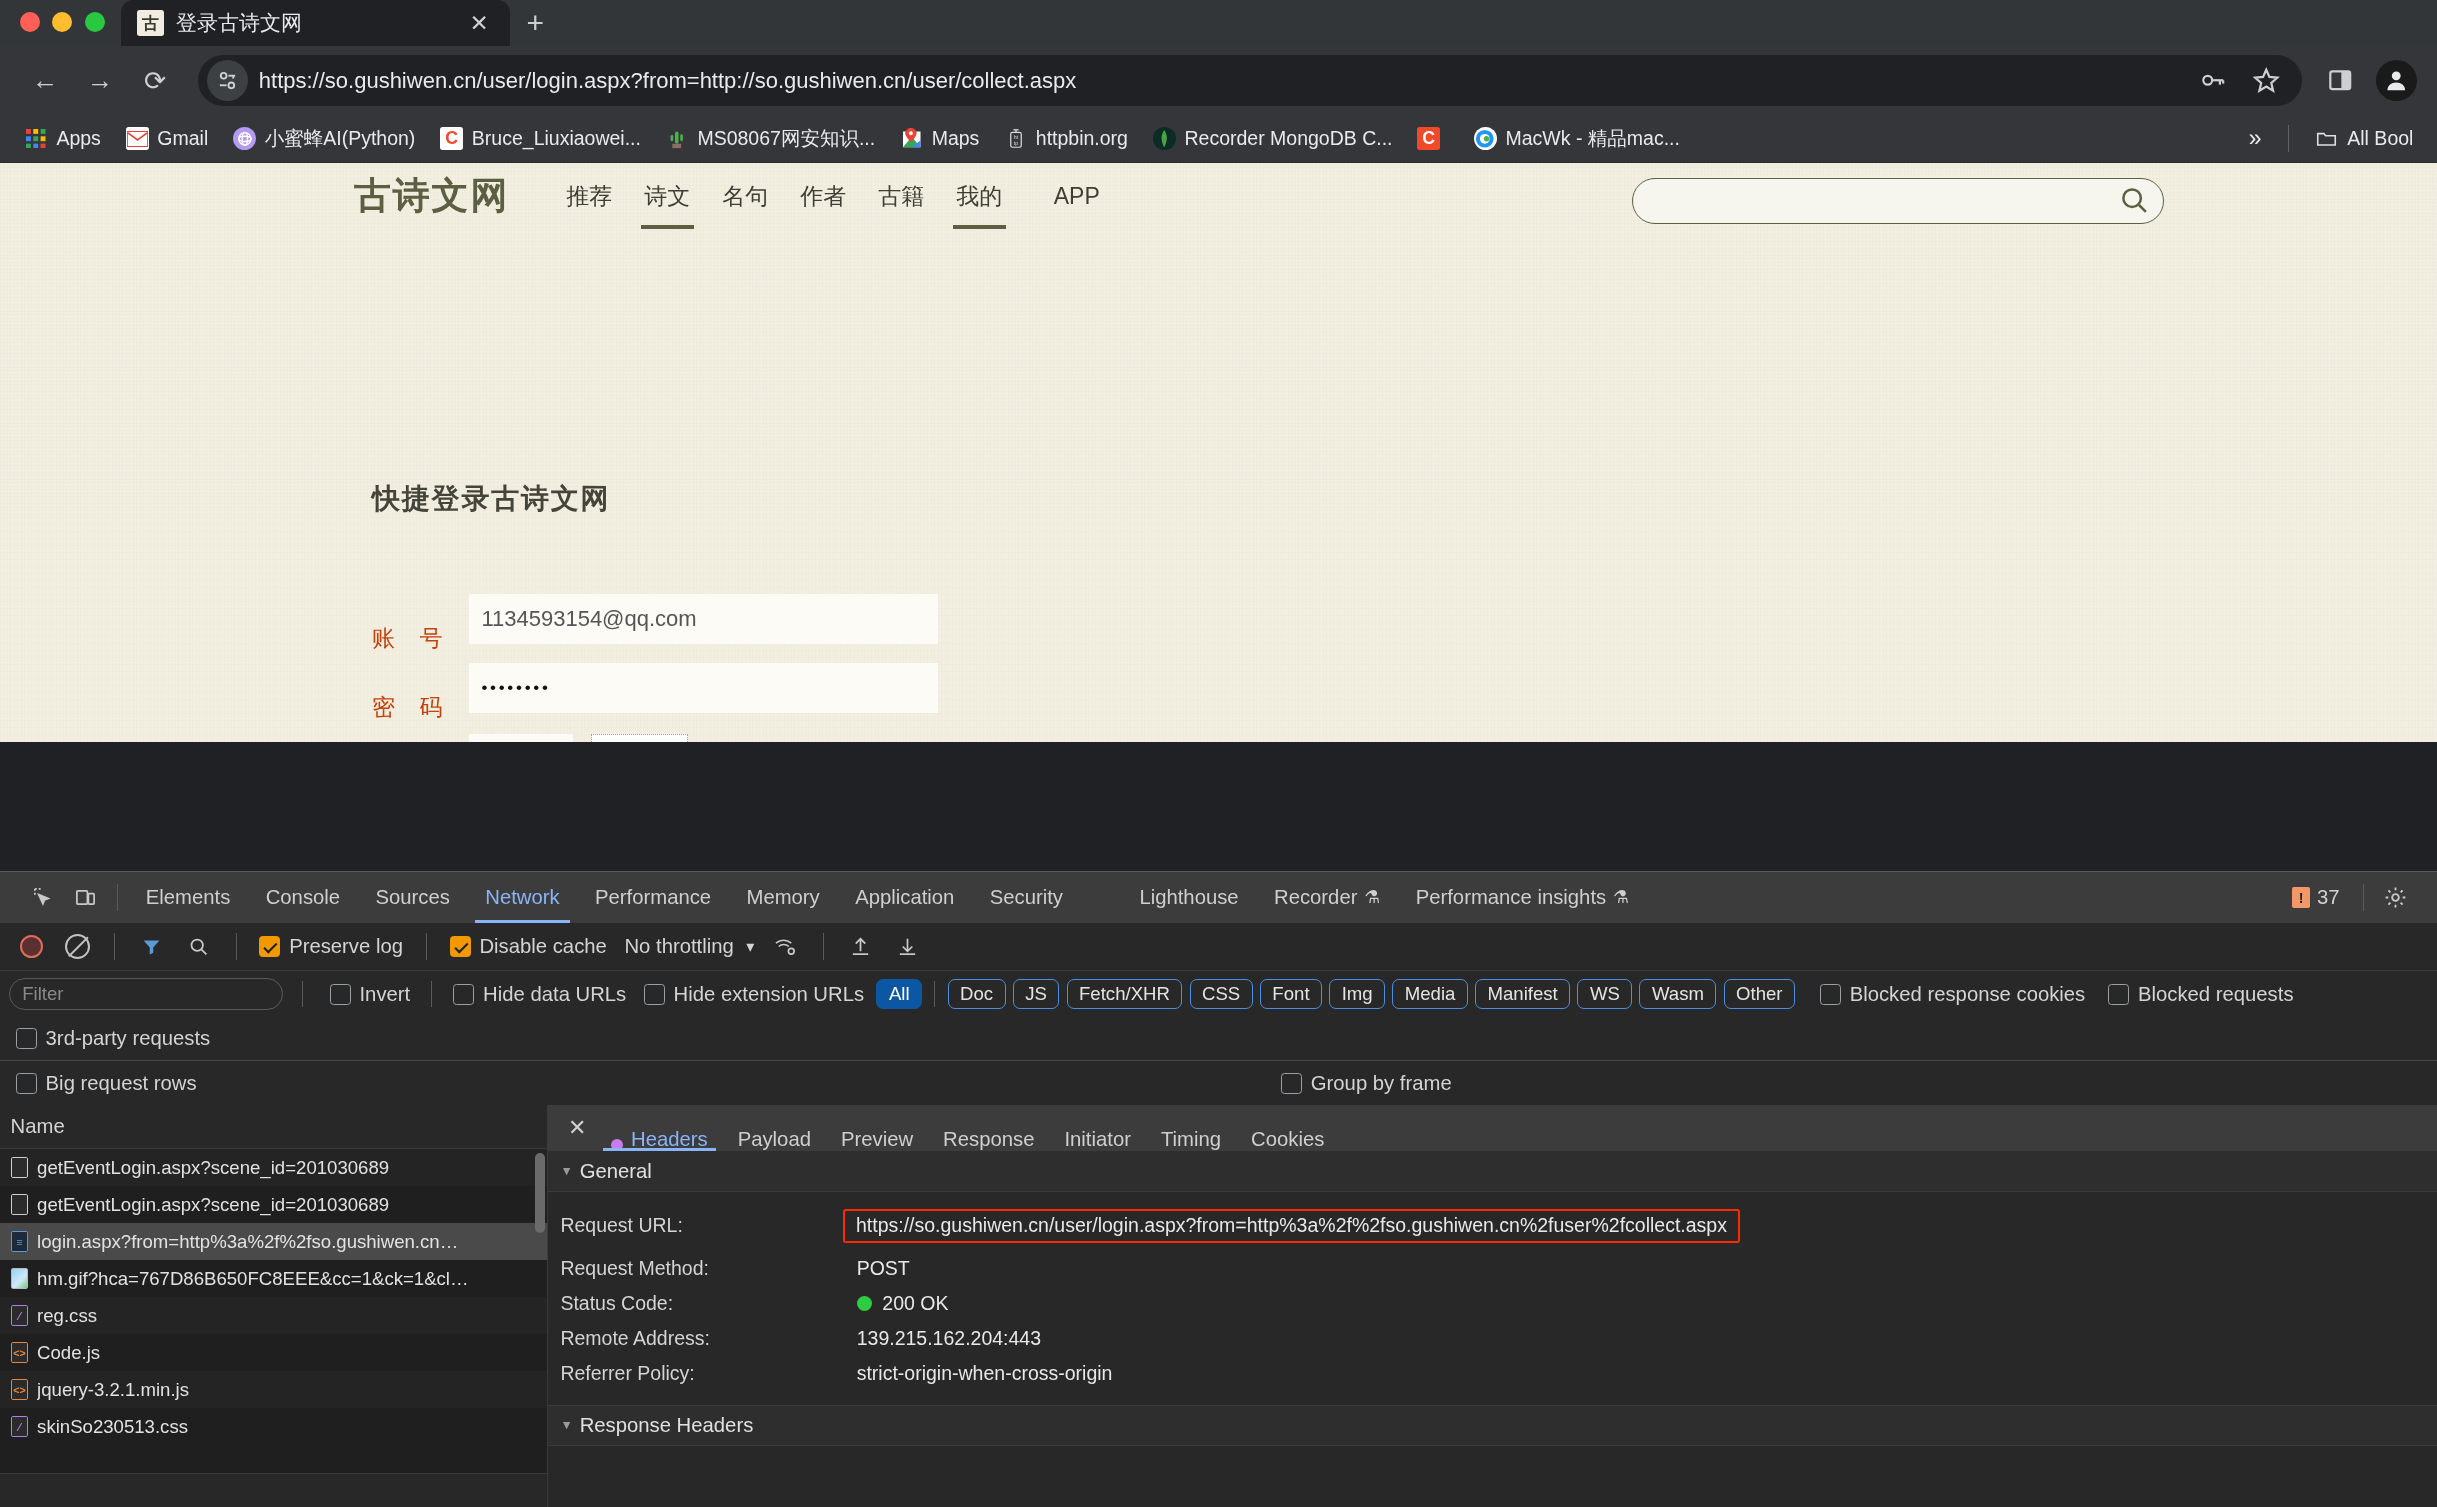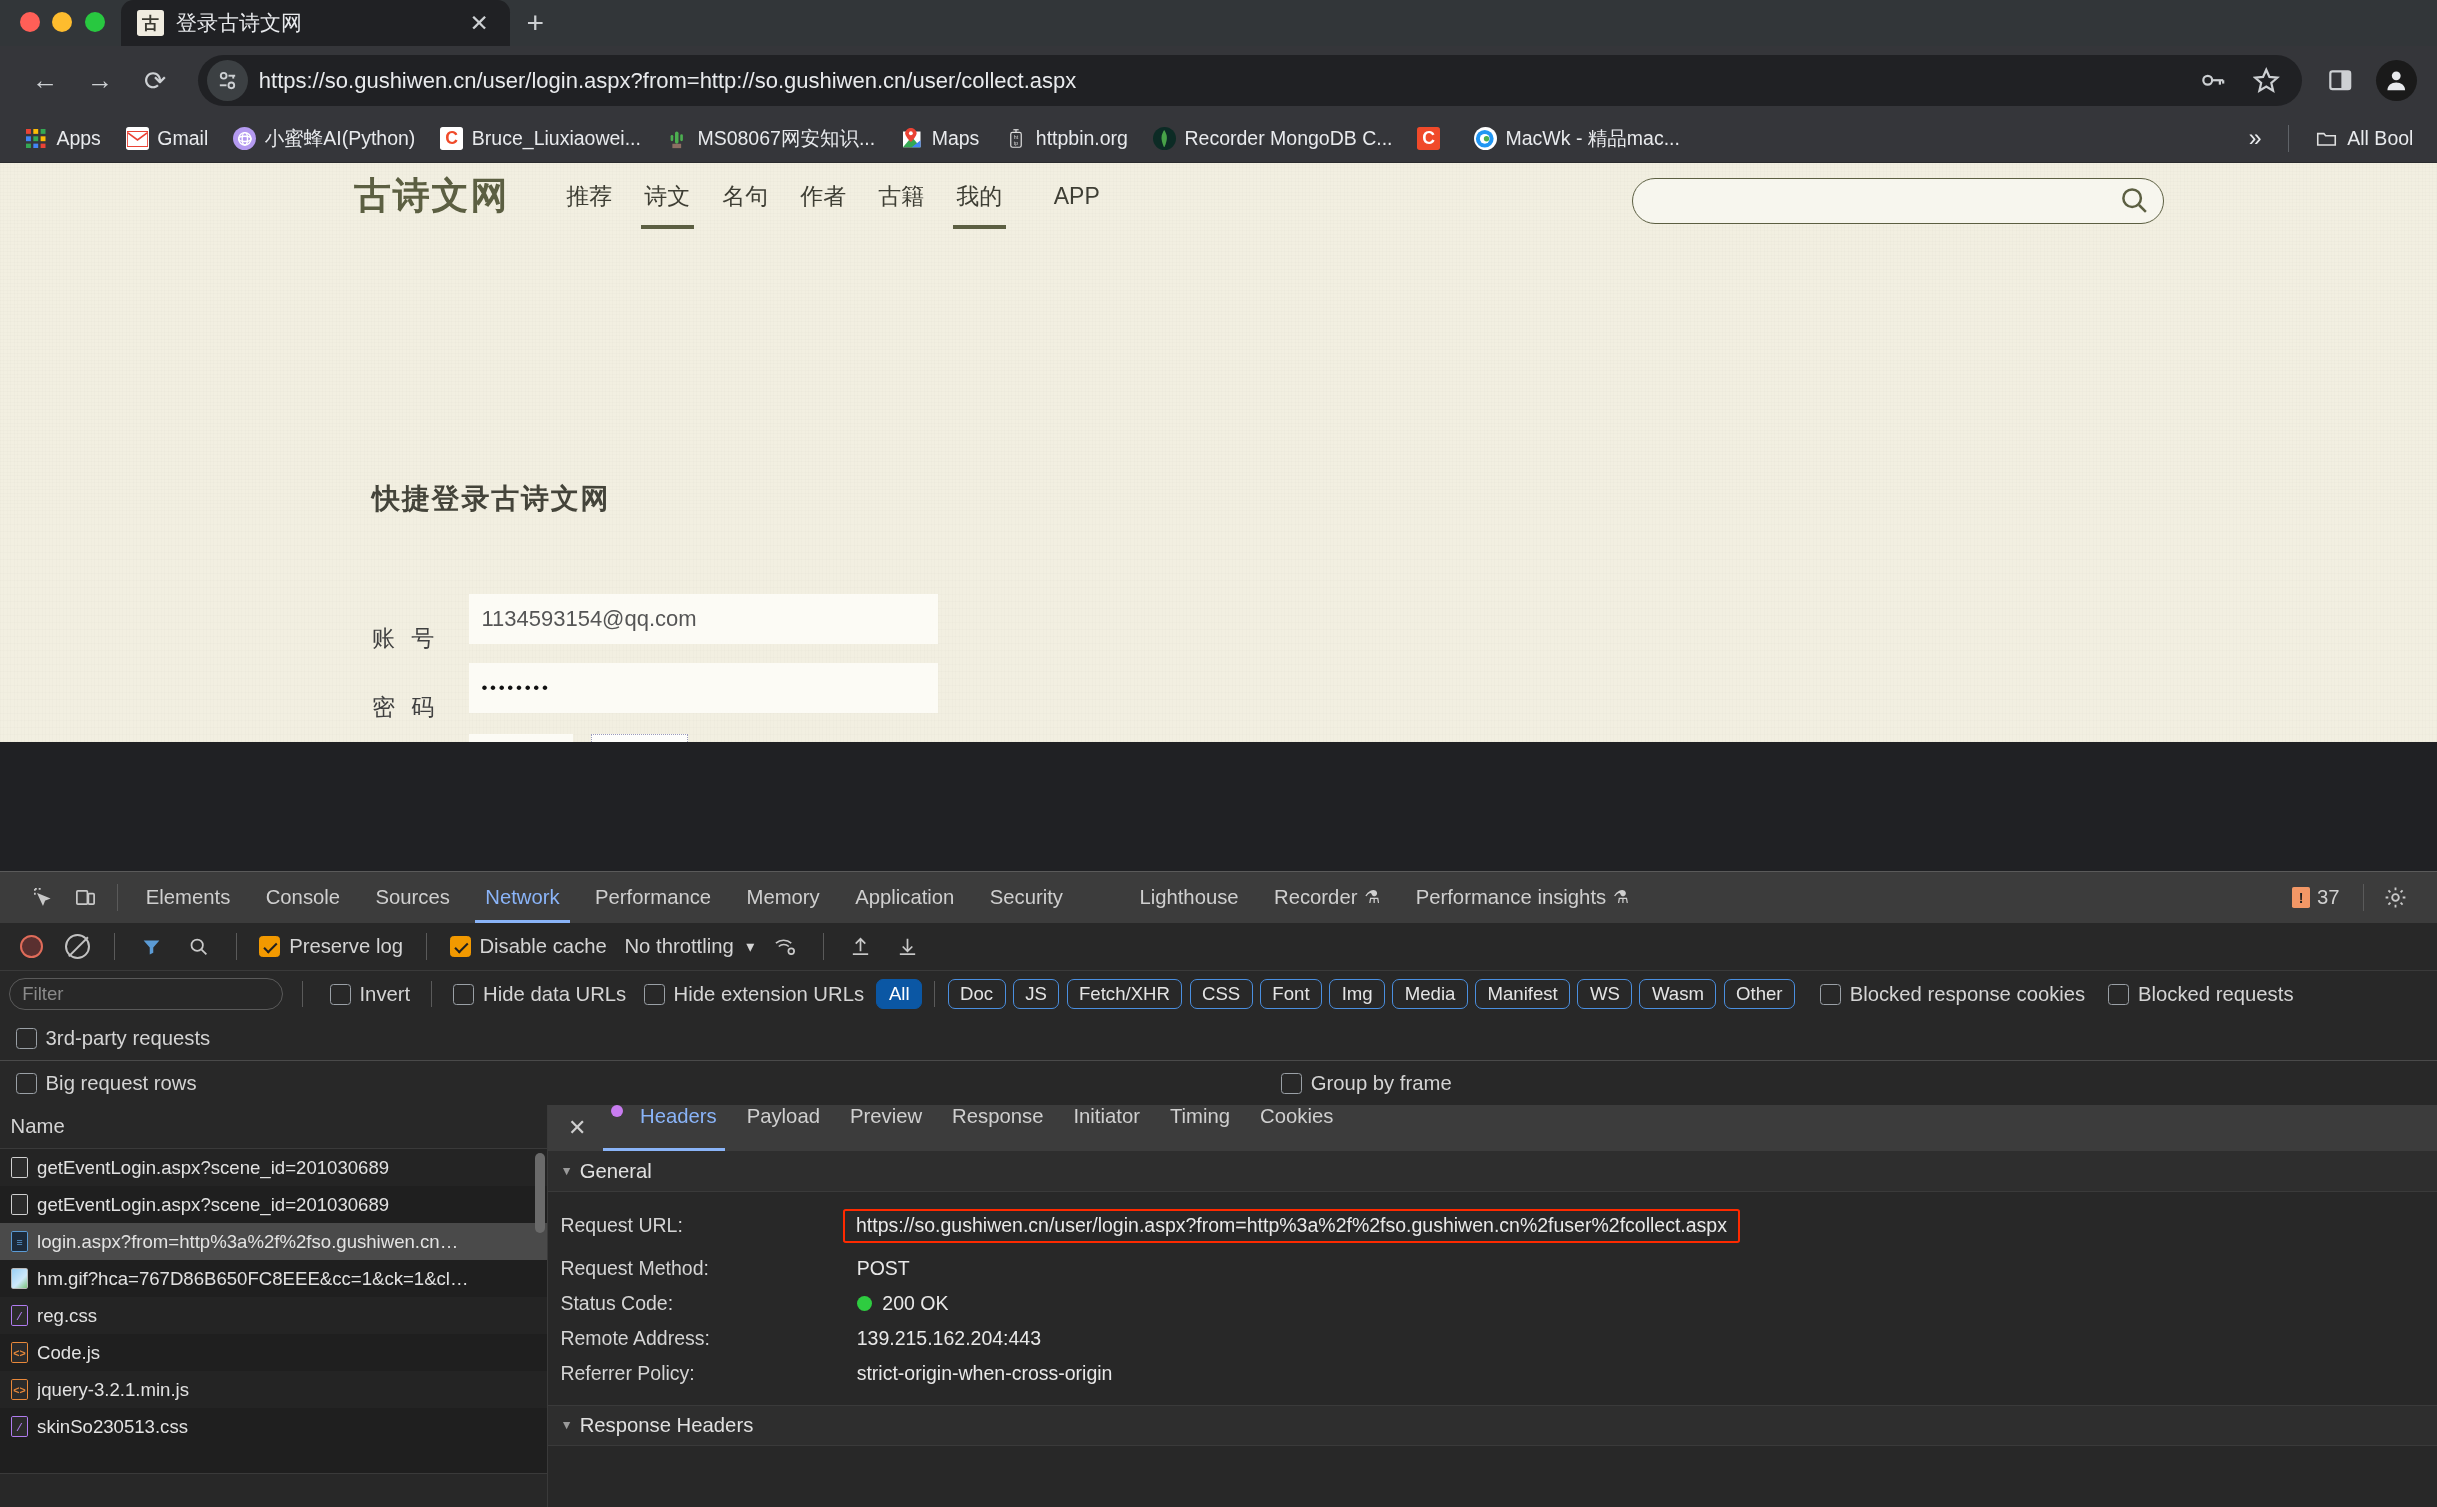--- a/index.html
+++ b/index.html
@@ -118,22 +118,22 @@
     font-size: 19.5px; color: #3e3e34; font-family: "Liberation Sans", sans-serif;
   }
 
   .login-title {
     position: absolute; left: 372px; top: 317px;
     font-size: 28px; color: #44443a; font-weight: bold; letter-spacing: 1.8px;
     font-family: "DejaVu Sans", sans-serif;
   }
   .form-row { position: absolute; display: flex; align-items: center; }
   .form-label {
-    width: 97px; font-size: 23px; color: #404040;
-    font-family: Liberation Serif, serif; letter-spacing: 5.3px; margin-top: 40px;
+    width: 97px; font-size: 23px; color: #c2410c;
+    font-family: Liberation Mono, monospace; letter-spacing: 5.3px; margin-top: 40px;
   }
   .form-input {
     height: 50px; background: #fcfbf5; border: none; outline: none;
     font-size: 22px; color: #555; padding: 0 12.4px;
     font-family: "Liberation Sans", sans-serif;
   }
   .captcha-img {
     width: 97px; height: 46px; margin-left: 17.7px;
     background: #fdfdfb; border: 0.9px dotted #9b9bbb;
     display: flex; align-items: center; justify-content: center;
@@ -264,21 +264,21 @@
 
   .detail {
     flex: 1; background: #282828; display: flex; flex-direction: column; min-width: 0;
   }
   .detail-tabs {
     height: 46px; display: flex; align-items: center; padding: 0 10.6px;
     background: #3c3c3c; flex-shrink: 0; gap: 0;
   }
   .det-close { color: #cfcfcf; font-size: 22px; width: 37px; text-align:center; cursor: pointer; }
   .det-tab {
-    padding: 0 15px; height: 46px; display: flex; align-items: flex-start; gap: 17px;
+    padding: 0 15px; height: 46px; display: flex; align-items: flex-end; gap: 8px;
     color: #cfcfcf; font-size: 20.3px; cursor: pointer; position: relative; white-space: nowrap;
   }
   .det-tab.active { color: #8ab4f8; }
   .det-tab.active::after {
     content: ''; position: absolute; bottom: 0; left: 7px; right: 7px;
     height: 2.7px; background: #8ab4f8;
   }
   .pdot { width: 12.4px; height: 12.4px; border-radius: 50%; background: #c87cf0; }
 
   .section-head {

